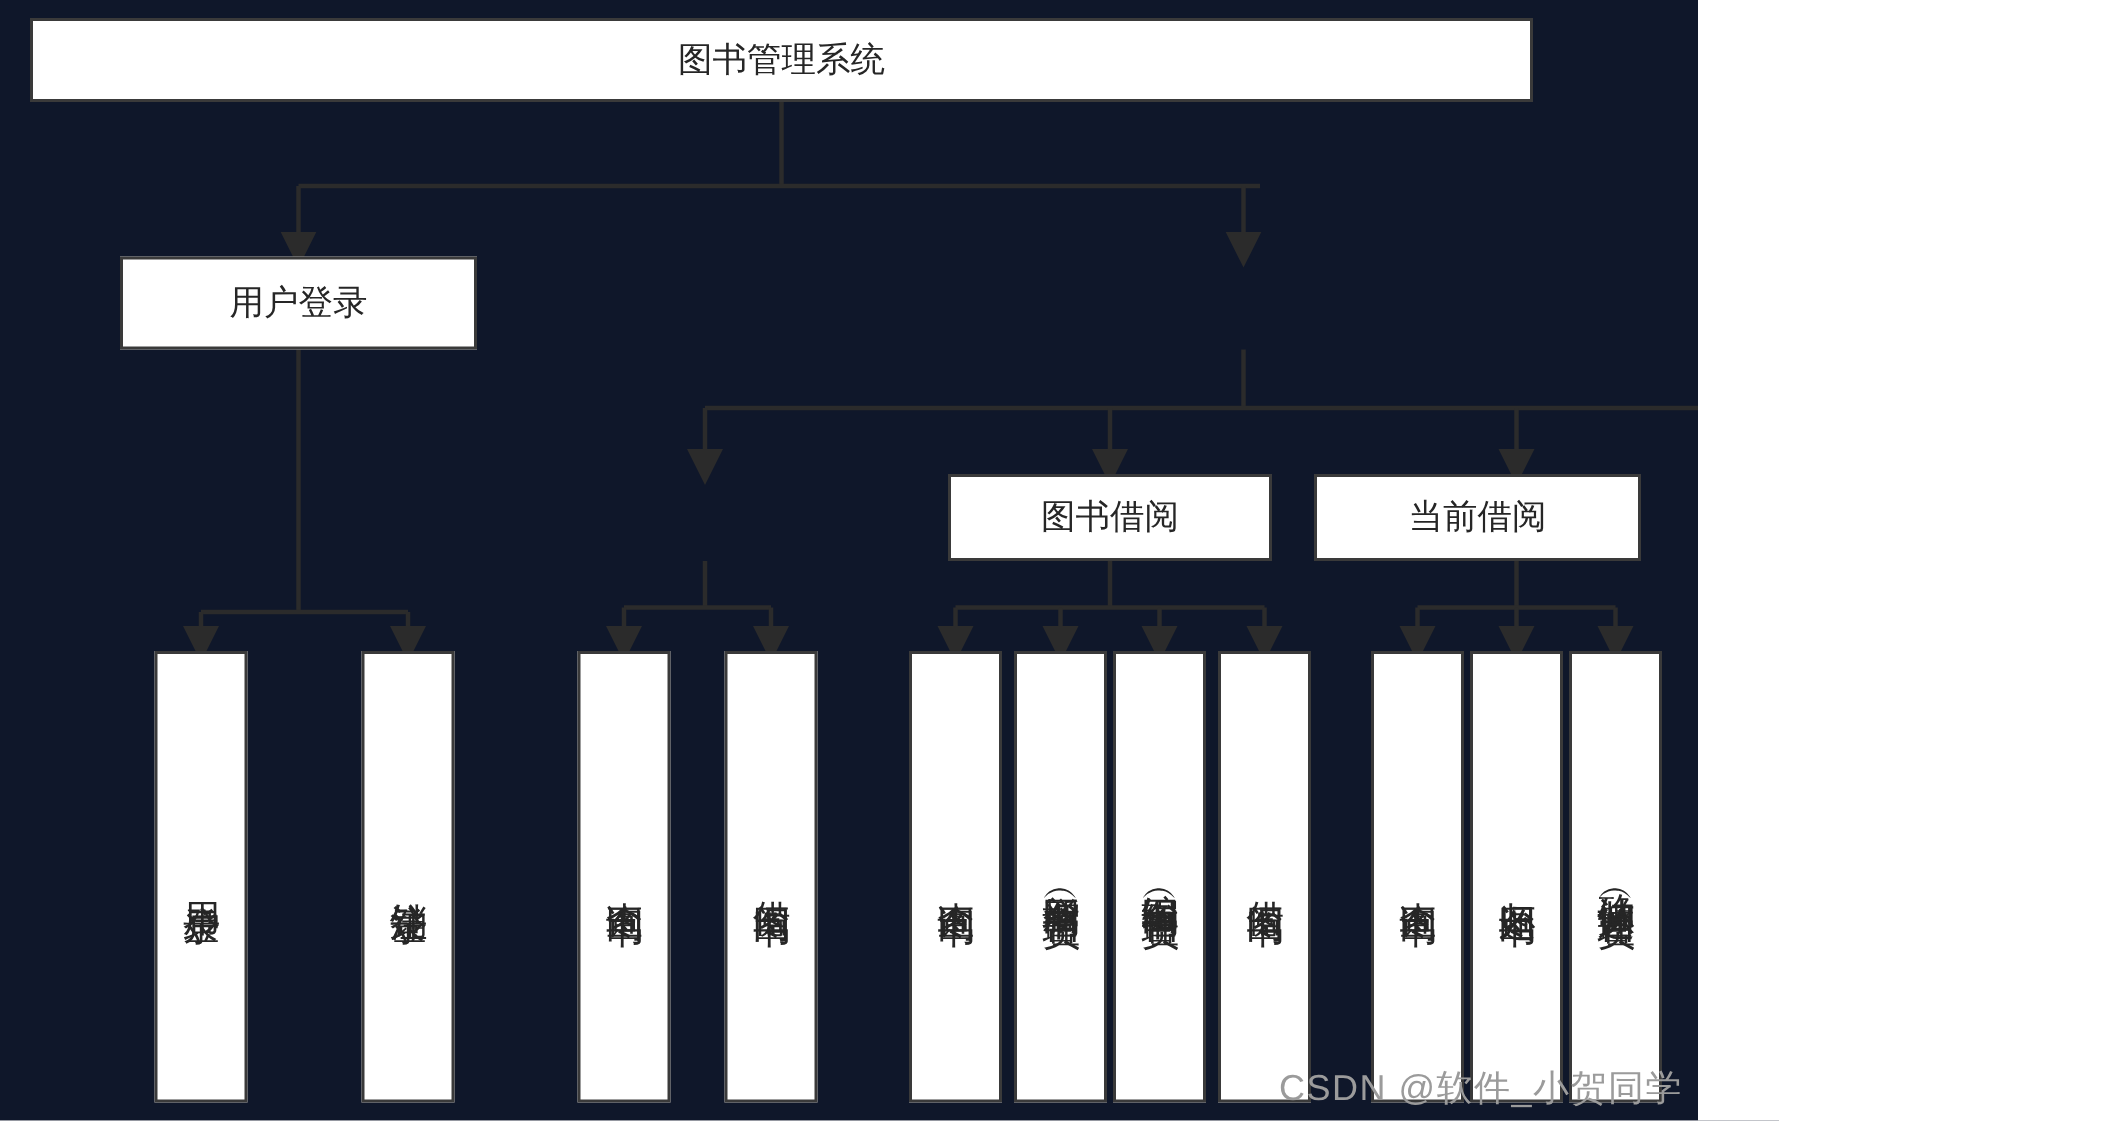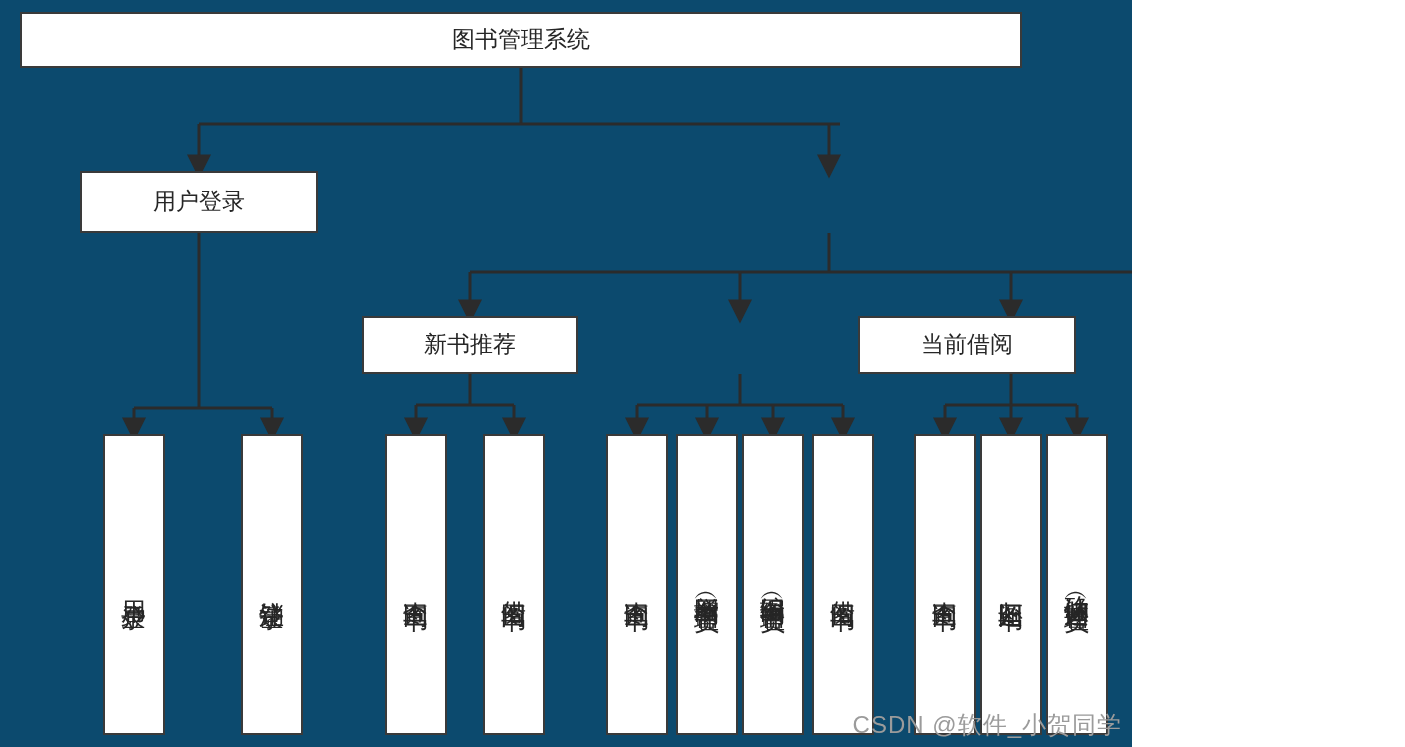--- a/index.html
+++ b/index.html
@@ -7,21 +7,21 @@
     padding: 0;
     background: #ffffff;
   }
   body {
     font-family: "Liberation Sans", "DejaVu Sans", sans-serif;
   }
   #canvas {
     position: relative;
     width: 1132px;
     height: 747px;
-    background: #0c4a6e;
+    background: #0f172a;
     overflow: hidden;
   }
   #edges {
     position: absolute;
     left: 0;
     top: 0;
     width: 1405px;
     height: 747px;
   }
   .node {
@@ -120,24 +120,24 @@
   </svg>
 
   <div class="node h" style="left: 20px; top: 12px; width: 1002px; height: 56px;">
     <span>图书管理系统</span>
   </div>
 
   <div class="node h" style="left: 80px; top: 171px; width: 238px; height: 62px;">
     <span>用户登录</span>
   </div>
 
-  <div class="node h" style="left: 362px; top: 316px; width: 216px; height: 58px;">
-    <span>新书推荐</span>
+  <div class="node h" style="left: 632px; top: 316px; width: 216px; height: 58px;">
+    <span>图书借阅</span>
   </div>
-  <div class="node h" style="left: 858px; top: 316px; width: 218px; height: 58px;">
+  <div class="node h" style="left: 876px; top: 316px; width: 218px; height: 58px;">
     <span>当前借阅</span>
   </div>
 
   <div class="node v" style="left: 103px; top: 434px; width: 62px; height: 301px;">
     <span class="vtext">用户登录</span>
   </div>
   <div class="node v" style="left: 241px; top: 434px; width: 62px; height: 301px;">
     <span class="vtext">注销登录</span>
   </div>
   <div class="node v" style="left: 385px; top: 434px; width: 62px; height: 301px;">

